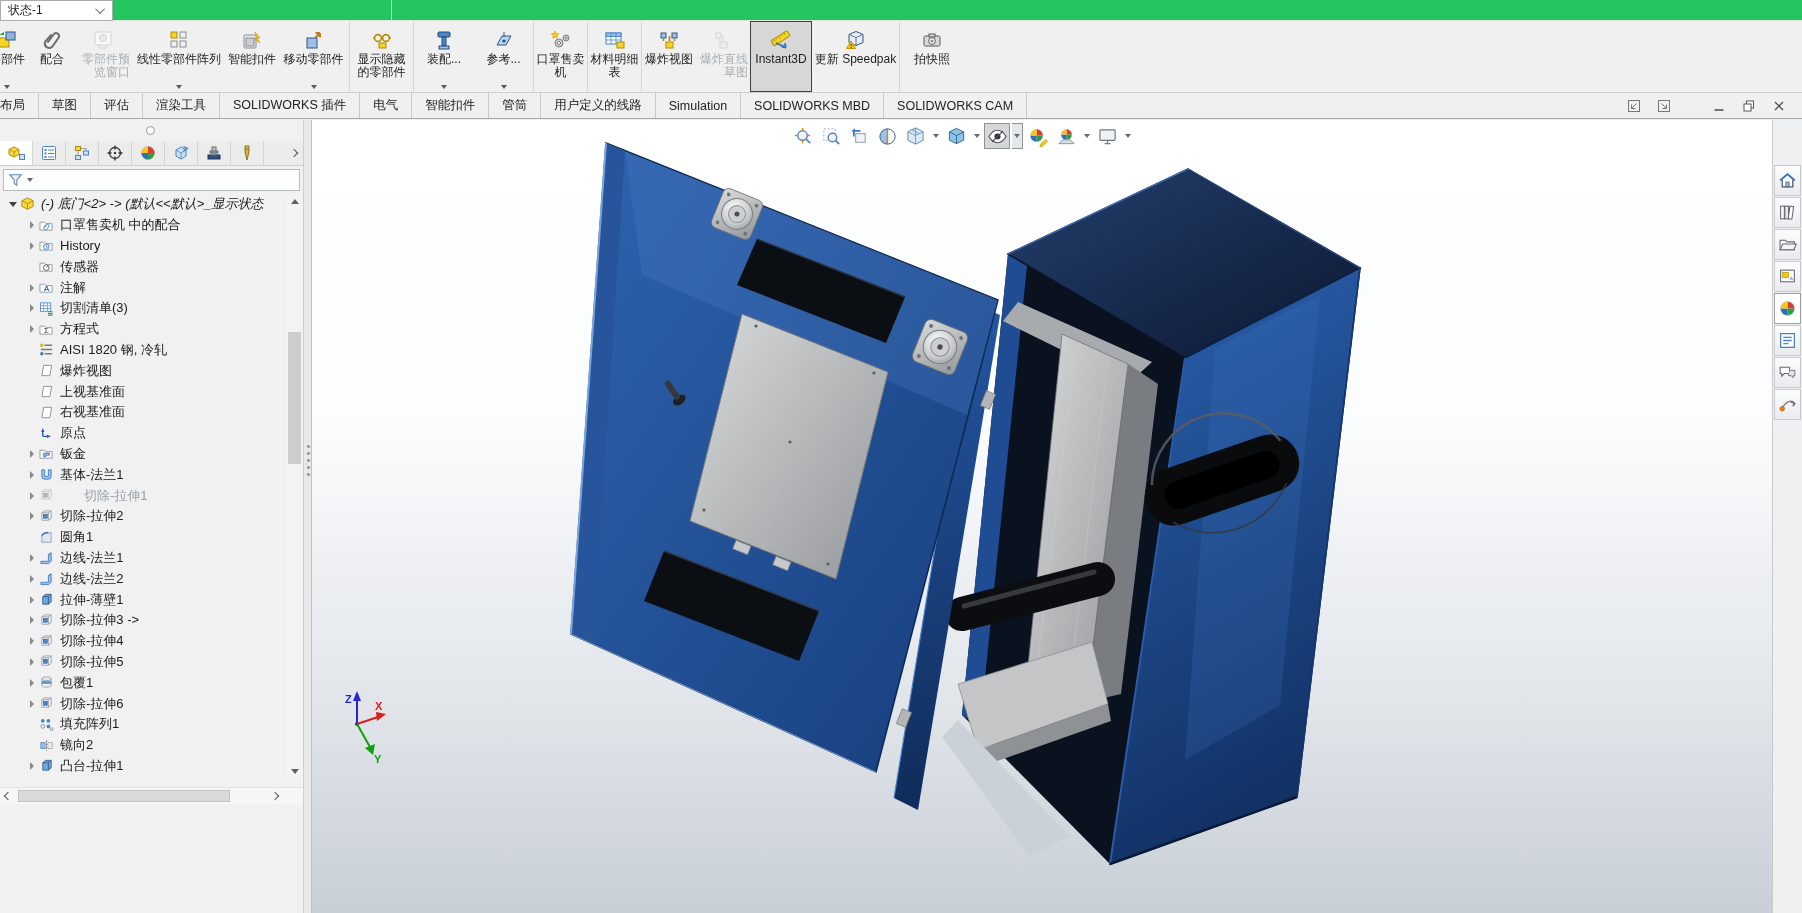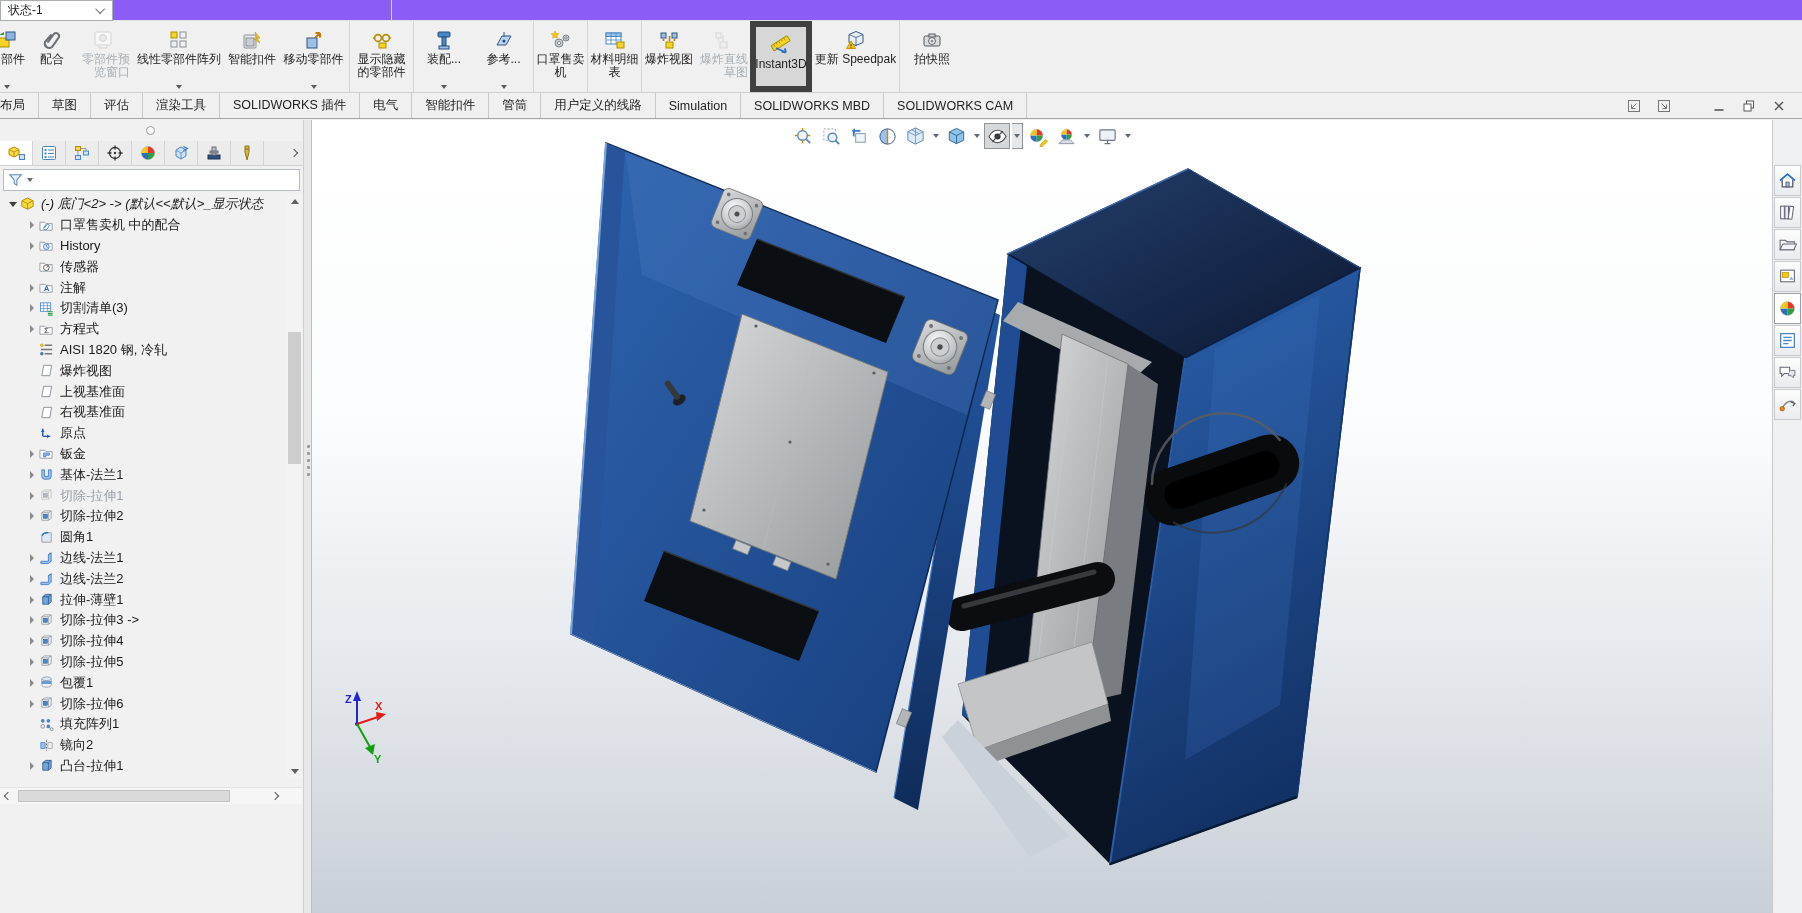--- a/index.html
+++ b/index.html
@@ -1,36 +1,36 @@
 <!DOCTYPE html>
 <html><head>
 <meta charset="utf-8">
 <style>
   html,body{margin:0;padding:0;width:1802px;height:913px;overflow:hidden;
     font-family:"Liberation Sans","DejaVu Sans",sans-serif;background:#f0f0f0;}
   *{box-sizing:border-box;}
   svg{display:block;}
 
   
-  #topbar{position:absolute;left:0;top:0;width:100%;height:21px;background:#8b5cf6;border-bottom:1px solid #e2e2e2;}
+  #topbar{position:absolute;left:0;top:0;width:100%;height:21px;background:#22c55e;border-bottom:1px solid #e2e2e2;}
   #config-combo{position:absolute;left:0;top:0;width:113px;height:21px;background:#fff;border:1px solid #a9acb0;
     display:flex;align-items:center;padding:0 7px;font-size:12px;color:#1e1e1e;cursor:default;}
   #config-combo .chev{margin-left:auto;width:7px;height:7px;border-left:1.4px solid #666;border-bottom:1.4px solid #666;transform:rotate(-45deg) translateY(-2px);}
   #topbar .vline{position:absolute;left:391px;top:0;height:21px;border-left:1px solid #dadada;}
 
   
   #ribbon{position:absolute;left:0;top:21px;width:100%;height:72px;background:#f0f0f0;border-bottom:1px solid #cfcfcf;display:flex;align-items:stretch;}
   .rbtn{position:relative;display:flex;flex-direction:column;align-items:center;padding-top:6px;height:71px;flex:none;}
   .rbtn:first-child{margin-left:-16px;}
   .rbtn .ricon{height:25px;display:flex;align-items:center;}
   .rbtn .ricon svg{width:22px;height:22px;}
   .rlabel{font-size:12px;line-height:13px;text-align:center;color:#1e1e1e;padding:1px 2px 0 2px;}
   .rbtn.disabled .rlabel{color:#a9afb4;text-align:right;}
   .rbtn.disabled .ricon{opacity:.5;filter:grayscale(1);}
-  .rbtn.active{background:#d7d7d7;border:6px solid #404040;padding-top:5px;}
+  .rbtn.active{background:#d7d7d7;border:1px solid #404040;padding-top:5px;}
   .rbtn.sep{border-right:1px solid #d6d6d6;}
   .rdrop{position:absolute;bottom:3px;left:50%;transform:translateX(-50%);width:0;height:0;
     border-left:3.5px solid transparent;border-right:3.5px solid transparent;border-top:4px solid #5a5a5a;}
 
   
   #tabrow{position:absolute;left:0;top:93px;width:100%;height:26px;background:#f0f0f0;border-bottom:1px solid #a6a6a6;display:flex;}
   .tab{padding:0 13px;display:flex;align-items:center;font-size:12.5px;color:#222;border-right:1px solid #c9c9c9;height:100%;cursor:default;white-space:nowrap;}
   .tab:first-child{margin-left:-13px;}
   #wincontrols{position:absolute;right:16px;top:93px;height:26px;display:flex;align-items:center;gap:15px;}
   #wincontrols .wc{width:15px;height:15px;display:flex;align-items:center;justify-content:center;}
@@ -52,21 +52,21 @@
 
   #tree{position:absolute;left:0;top:74px;width:287px;height:584px;overflow:hidden;font-size:13px;color:#1a1a1a;}
   .trow{height:20.8px;display:flex;align-items:center;white-space:nowrap;padding-left:24px;}
   .trow.root{padding-left:5px;font-style:italic;}
   .tarrow{width:15px;flex:none;display:flex;align-items:center;justify-content:center;}
   .tarrow.right::before{content:"";border-left:4.5px solid #8b8b8b;border-top:4px solid transparent;border-bottom:4px solid transparent;}
   .tarrow.down::before{content:"";border-top:5.5px solid #3f3f3f;border-left:4.5px solid transparent;border-right:4.5px solid transparent;}
   .ticon{width:17px;flex:none;display:flex;align-items:center;}
   .ticon svg{width:15px;height:15px;}
   .tlabel{padding-left:4px;overflow:hidden;}
-  .trow.sup .tlabel{color:#9aa0a6;}
+  .trow.sup .tlabel{color:#9aa0a6;margin-left:24px;}
   .trow.sup .ticon{opacity:.5;filter:grayscale(.8);}
 
   #vscroll{position:absolute;right:1px;top:74px;width:15px;height:584px;background:#f3f3f3;}
   #vscroll .thumb{position:absolute;left:1px;top:138px;width:13px;height:132px;background:#cdcdcd;}
   .sarrow{position:absolute;left:0;width:15px;height:14px;display:flex;align-items:center;justify-content:center;}
   .tri-up{width:0;height:0;border-left:4px solid transparent;border-right:4px solid transparent;border-bottom:5px solid #606060;}
   .tri-down{width:0;height:0;border-left:4px solid transparent;border-right:4px solid transparent;border-top:5px solid #606060;}
 
   #hscroll{position:absolute;left:0;top:667px;width:303px;height:17px;background:#f6f6f6;border-top:1px solid #e2e2e2;}
   #hscroll .hthumb{position:absolute;left:18px;top:2px;width:212px;height:12px;background:#dadada;border:1px solid #c2c2c2;}

